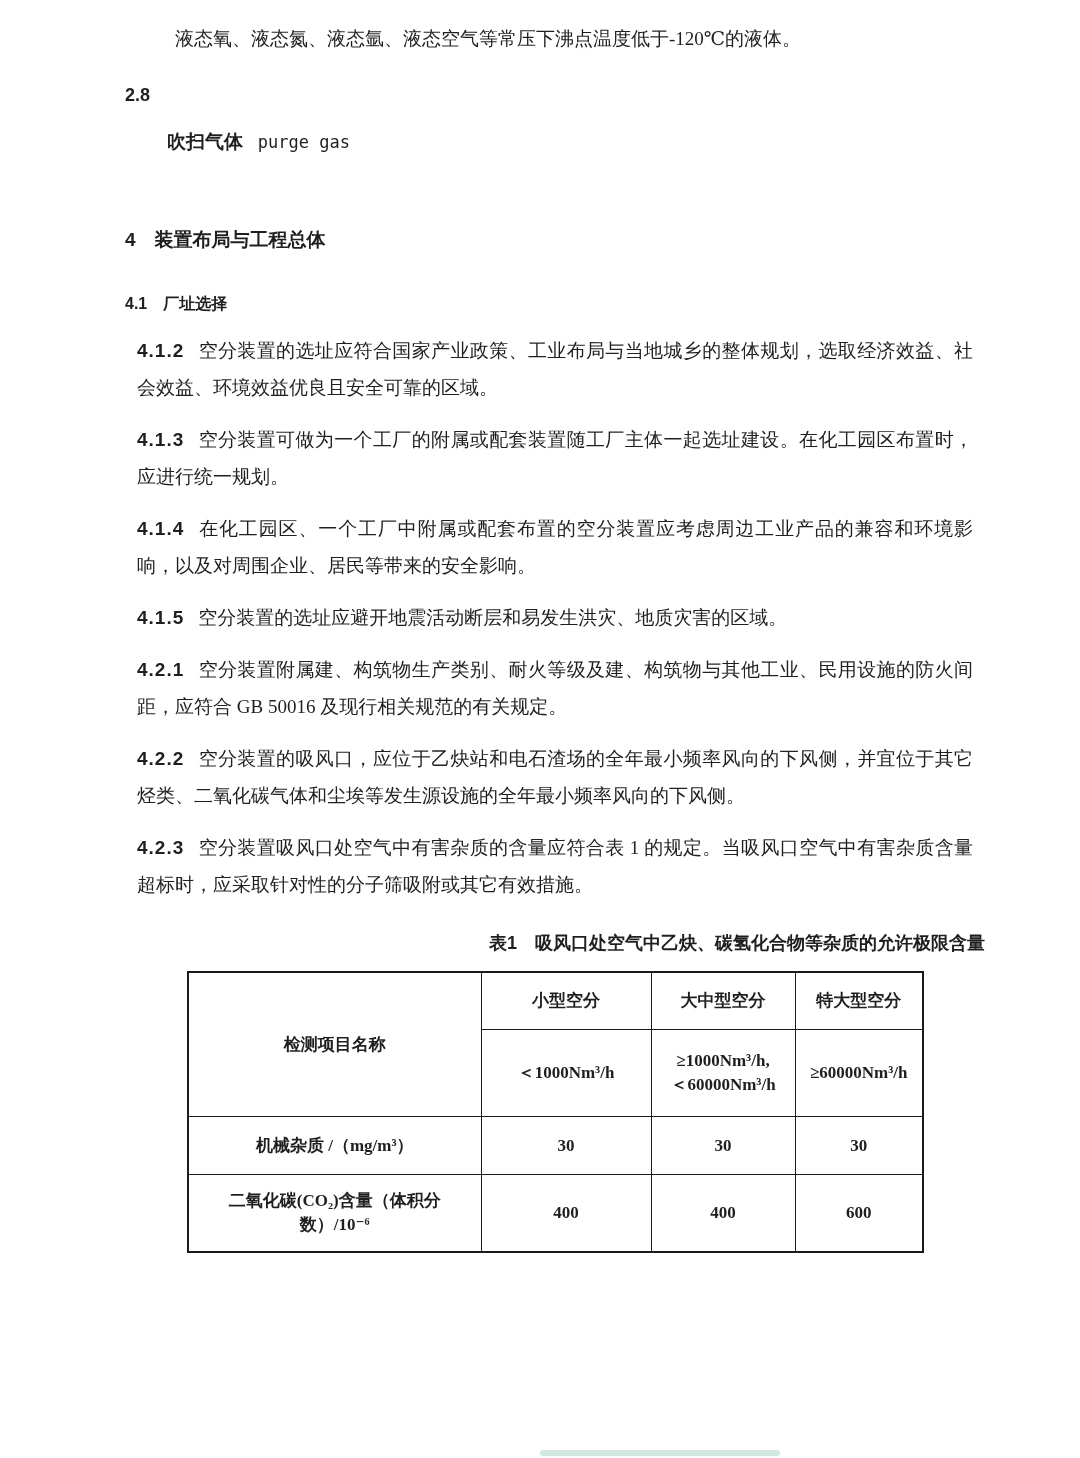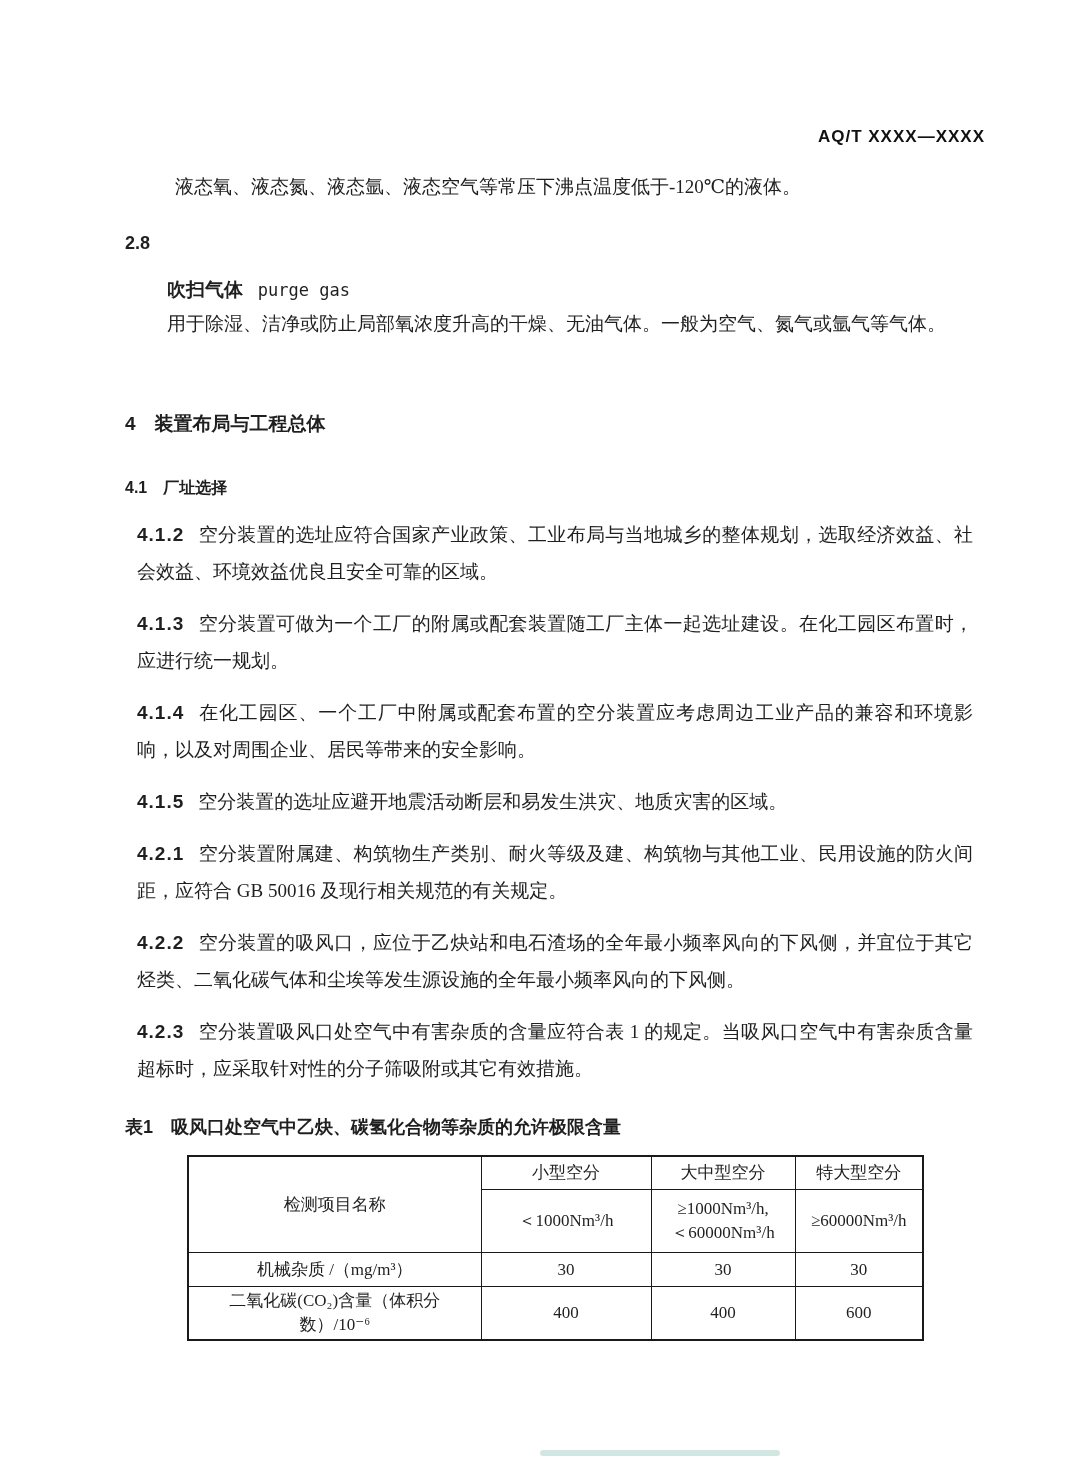--- a/index.html
+++ b/index.html
@@ -80,39 +80,39 @@
   .clauses { margin-top: 6px; }
   .clause { margin-top: 15px; }
   .clause .num {
     font-family: "Liberation Sans", "DejaVu Sans", sans-serif;
     font-weight: bold;
     margin-right: 14px;
     letter-spacing: 1px;
   }
   .table-caption {
     margin-top: 28px;
-    text-align: left;
+    text-align: right;
     font-family: "Liberation Sans", "DejaVu Sans", sans-serif;
     font-weight: bold;
     font-size: 18px;
     line-height: 24px;
   }
   table.limits {
     border-collapse: collapse;
     margin: 16px 0 0 62px;
     width: 735px;
     table-layout: fixed;
     border: 2px solid #1a1a1a;
     font-size: 17px;
     color: #1f1f1f;
   }
   table.limits th, table.limits td {
     border: 1.5px solid #1a1a1a;
-    font-weight: normal;
-    padding: 2px 6px;
+    font-weight: bold;
+    padding: 14px 6px;
     line-height: 24px;
   }
   table.limits th { text-align: center; }
   td.item-cell {
     text-align: center;
     padding-left: 12px;
     height: 29px;
   }
   td.val-cell {
     text-align: center;
@@ -132,31 +132,29 @@
     height: 6px;
     background: rgba(125, 185, 172, 0.35);
     border-radius: 3px;
   }
 </style>
 </head>
 <body>
 
 <div class="page">
 
-  <div class="doc-header">AQ/T XXXX—XXXX</div>
 
   <p class="para indent2 p-liquid">液态氧、液态氮、液态氩、液态空气等常压下沸点温度低于-120℃的液体。</p>
 
   <div class="clause-num-line">2.8</div>
 
   <div class="term-line">
     <span class="term-cn">吹扫气体</span>
     <span class="term-en">purge gas</span>
   </div>
-  <p class="para term-def">用于除湿、洁净或防止局部氧浓度升高的干燥、无油气体。一般为空气、氮气或氩气等气体。</p>
 
   <div class="h-level1">4　装置布局与工程总体</div>
 
   <div class="h-level2">4.1　厂址选择</div>
 
   <div class="clauses">
 
 
       <p class="para clause">
         <span class="num">4.1.2</span><span>空分装置的选址应符合国家产业政策、工业布局与当地城乡的整体规划，选取经济效益、社会效益、环境效益优良且安全可靠的区域。</span>

